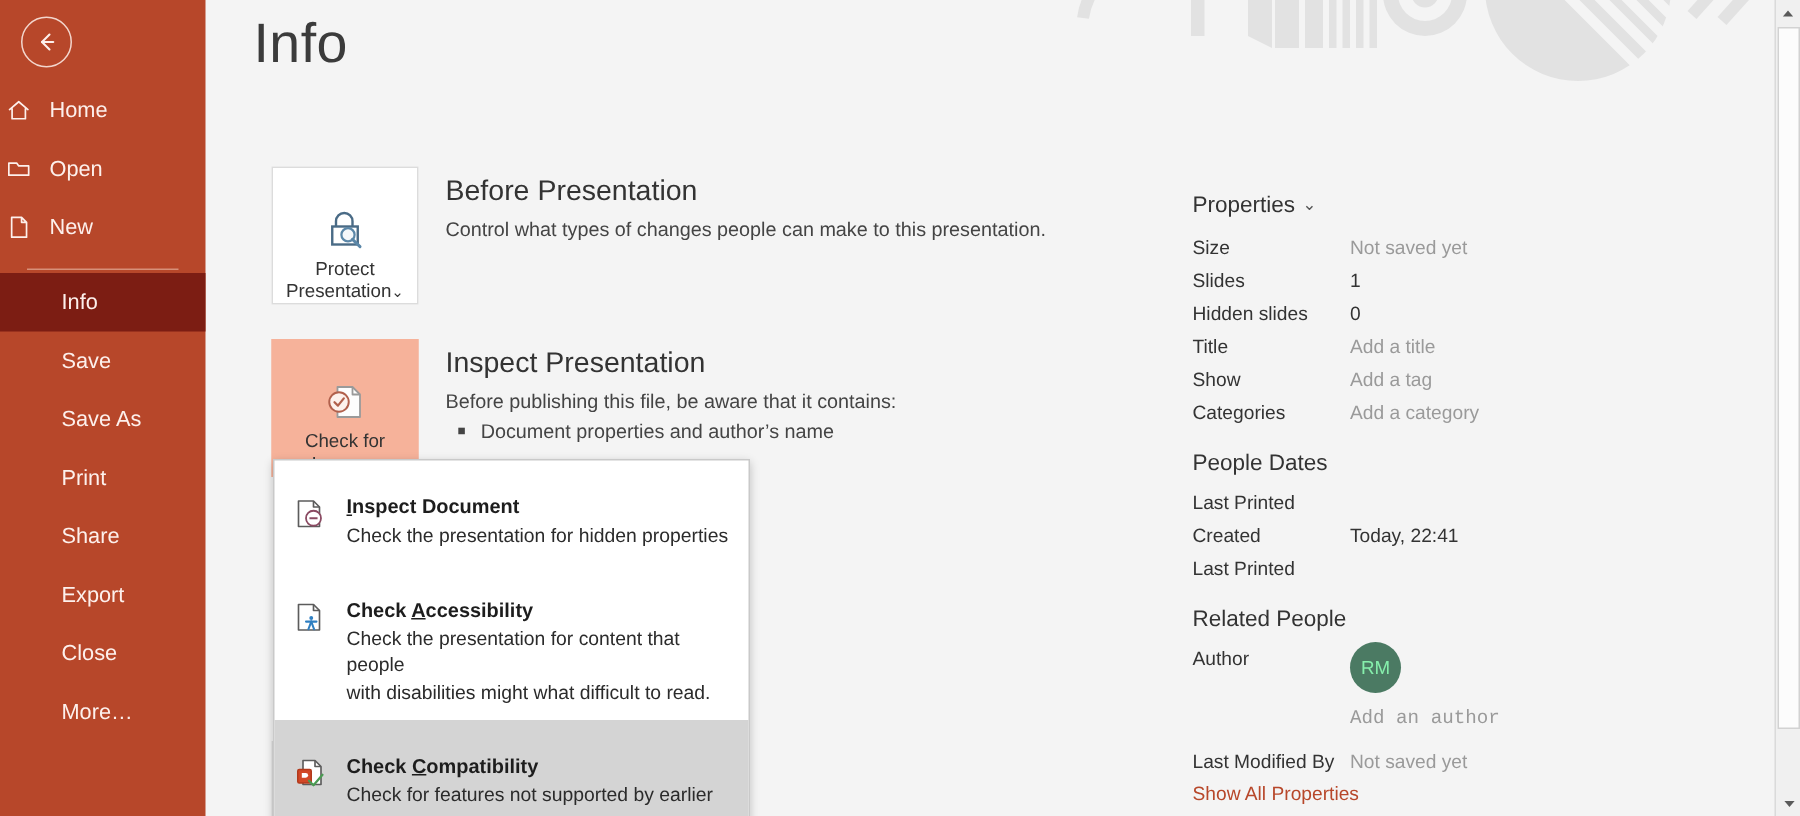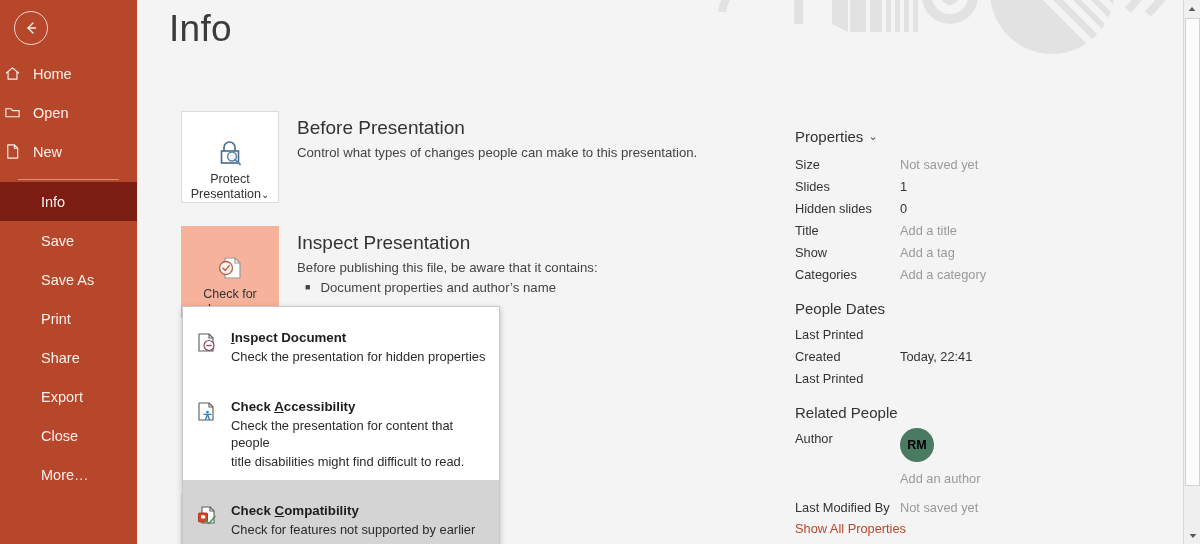--- a/index.html
+++ b/index.html
@@ -90,22 +90,22 @@
   #props { position:absolute; left:658px; top:128px; width:300px; }
   .sec-head { font-size:15px; color:#333; display:flex; align-items:center; gap:5px; }
   .sec-head .chev { font-size:11px; color:#555; }
   .prow { display:flex; font-size:12.8px; line-height:22px; }
   .prow .k { width:105px; color:#333; flex:none; }
   .prow .v { color:#333;text-align:center; }
   .prow .v.muted { color:#9a9a9a; }
   .gap { height:14px; }
   #avatar {
     width:34px; height:34px; border-radius:50%; background:#4b7a63;
-    color:#000000; font-size:12.5px; display:flex; align-items:center;
-    justify-content:center; margin-left:0;font-weight:bold;
+    color:#86efac; font-size:12.5px; display:flex; align-items:center;
+    justify-content:center; margin-left:0;
   }
   #showall {
     position:absolute; left:658px; top:521px;
     font-size:12.8px; color:#b7472a; cursor:pointer;
   }
 
   
   #scrollbar {
     position:absolute; right:0; top:0; width:17px; height:544px;
     background:#f0f0f0; border-left:1px solid #dadada; z-index:50;
@@ -306,21 +306,21 @@
             <circle cx="12.5" cy="12" r="1.3" fill="#2f7fc1" stroke="none"></circle>
             <line x1="9" y1="14.4" x2="16" y2="14.4"></line>
             <line x1="12.5" y1="14.4" x2="10.6" y2="19.5"></line>
             <line x1="12.5" y1="14.4" x2="14.4" y2="19.5"></line>
           </g>
         </svg>
       </div>
       <div>
         <div class="menu-title"><span>Check </span><u>A</u><span>ccessibility</span></div>
         <div class="menu-desc">Check the presentation for content that people</div>
-        <div class="menu-desc">title disabilities might find difficult to read.</div>
+        <div class="menu-desc">with disabilities might what difficult to read.</div>
       </div>
     </div>
 
     <div class="menu-item highlight">
       <div class="menu-ico">
         <svg width="24" height="24" viewBox="0 0 24 24">
           <path d="M7 3 H15 L19 7 V19 H7 Z" fill="#fff" stroke="#5c5c5c" stroke-width="1.1" stroke-linejoin="round"></path>
           <path d="M15 3 V7 H19" fill="none" stroke="#5c5c5c" stroke-width="1.1" stroke-linejoin="round"></path>
           <rect x="3.5" y="9" width="9" height="9" rx="1" fill="#d24726" stroke="#b23a1c" stroke-width="1"></rect>
           <path d="M6.2 11.3 h2.6 a1.6 1.6 0 0 1 0 3.2 h-2.6 z" fill="#fff"></path>
@@ -386,21 +386,21 @@
     </div>
 
     <div class="gap"></div>
     <div class="sec-head">Related People</div>
     <div style="height:7px"></div>
 
     <div class="prow" style="align-items:flex-start;">
       <span class="k">Author</span>
       <span id="avatar">RM</span>
     </div>
-    <div class="prow" style="margin-top:6px;">
+    <div class="prow" style="margin-top:6px;font-family:Liberation Mono, monospace;">
       <span class="k"></span>
       <span class="v muted">Add an author</span>
     </div>
     <div class="prow" style="margin-top:7px;">
       <span class="k">Last Modified By</span>
       <span class="v muted">Not saved yet</span>
     </div>
   </div>
 
   <div id="showall">Show All Properties</div>

